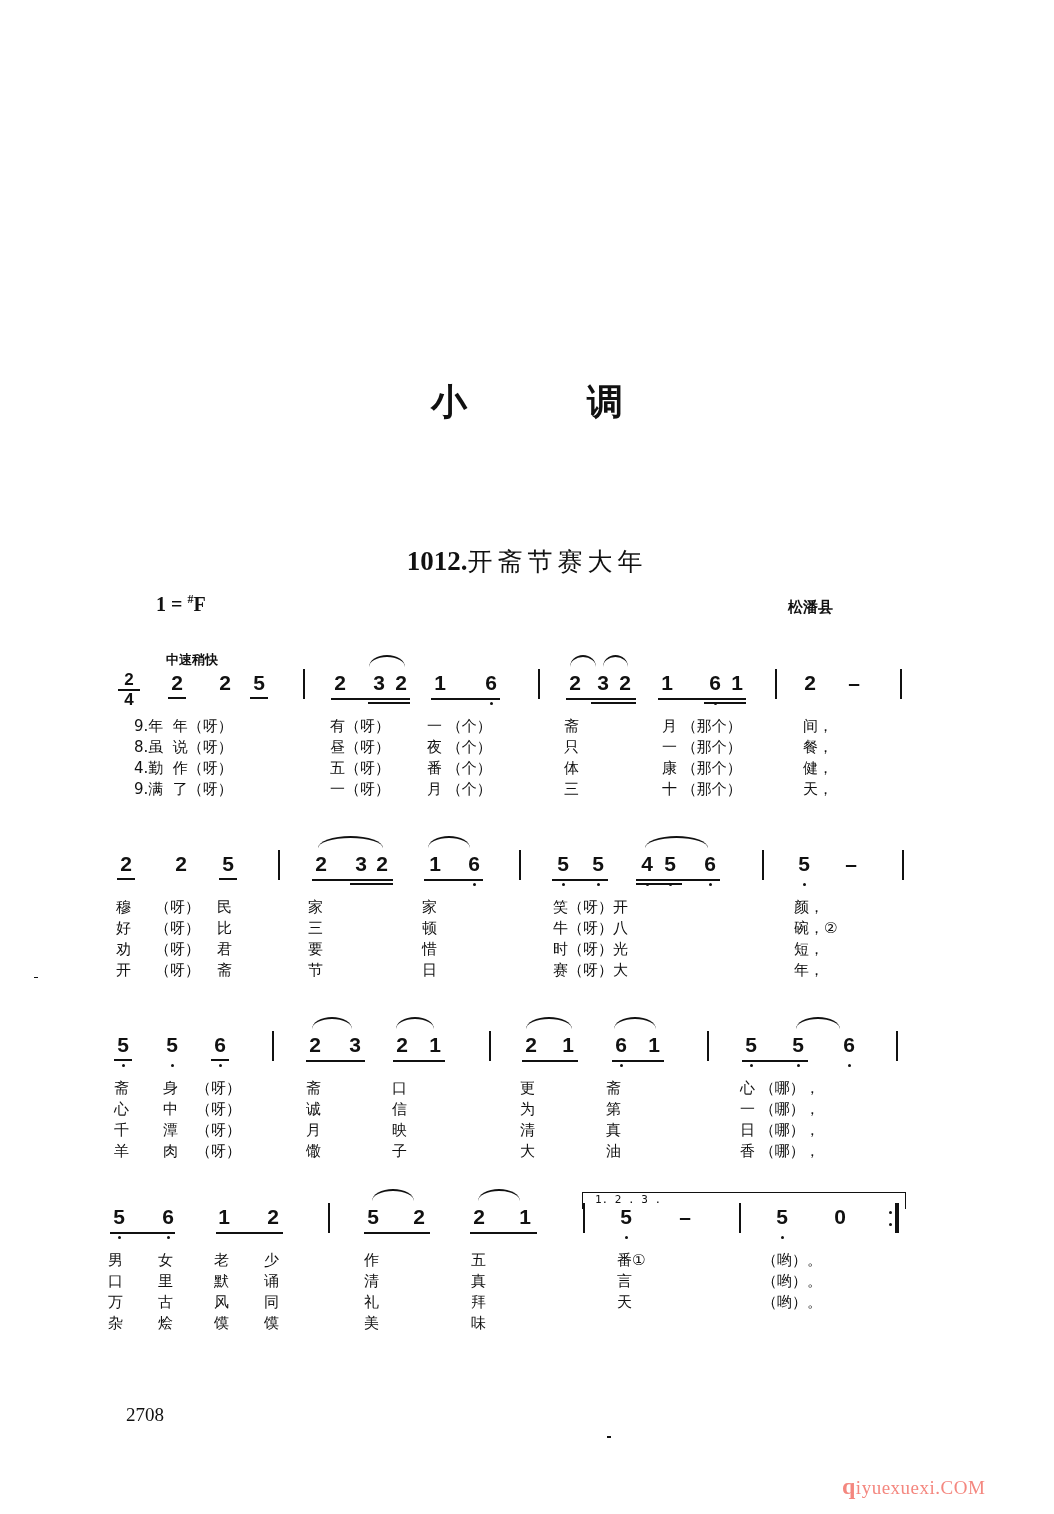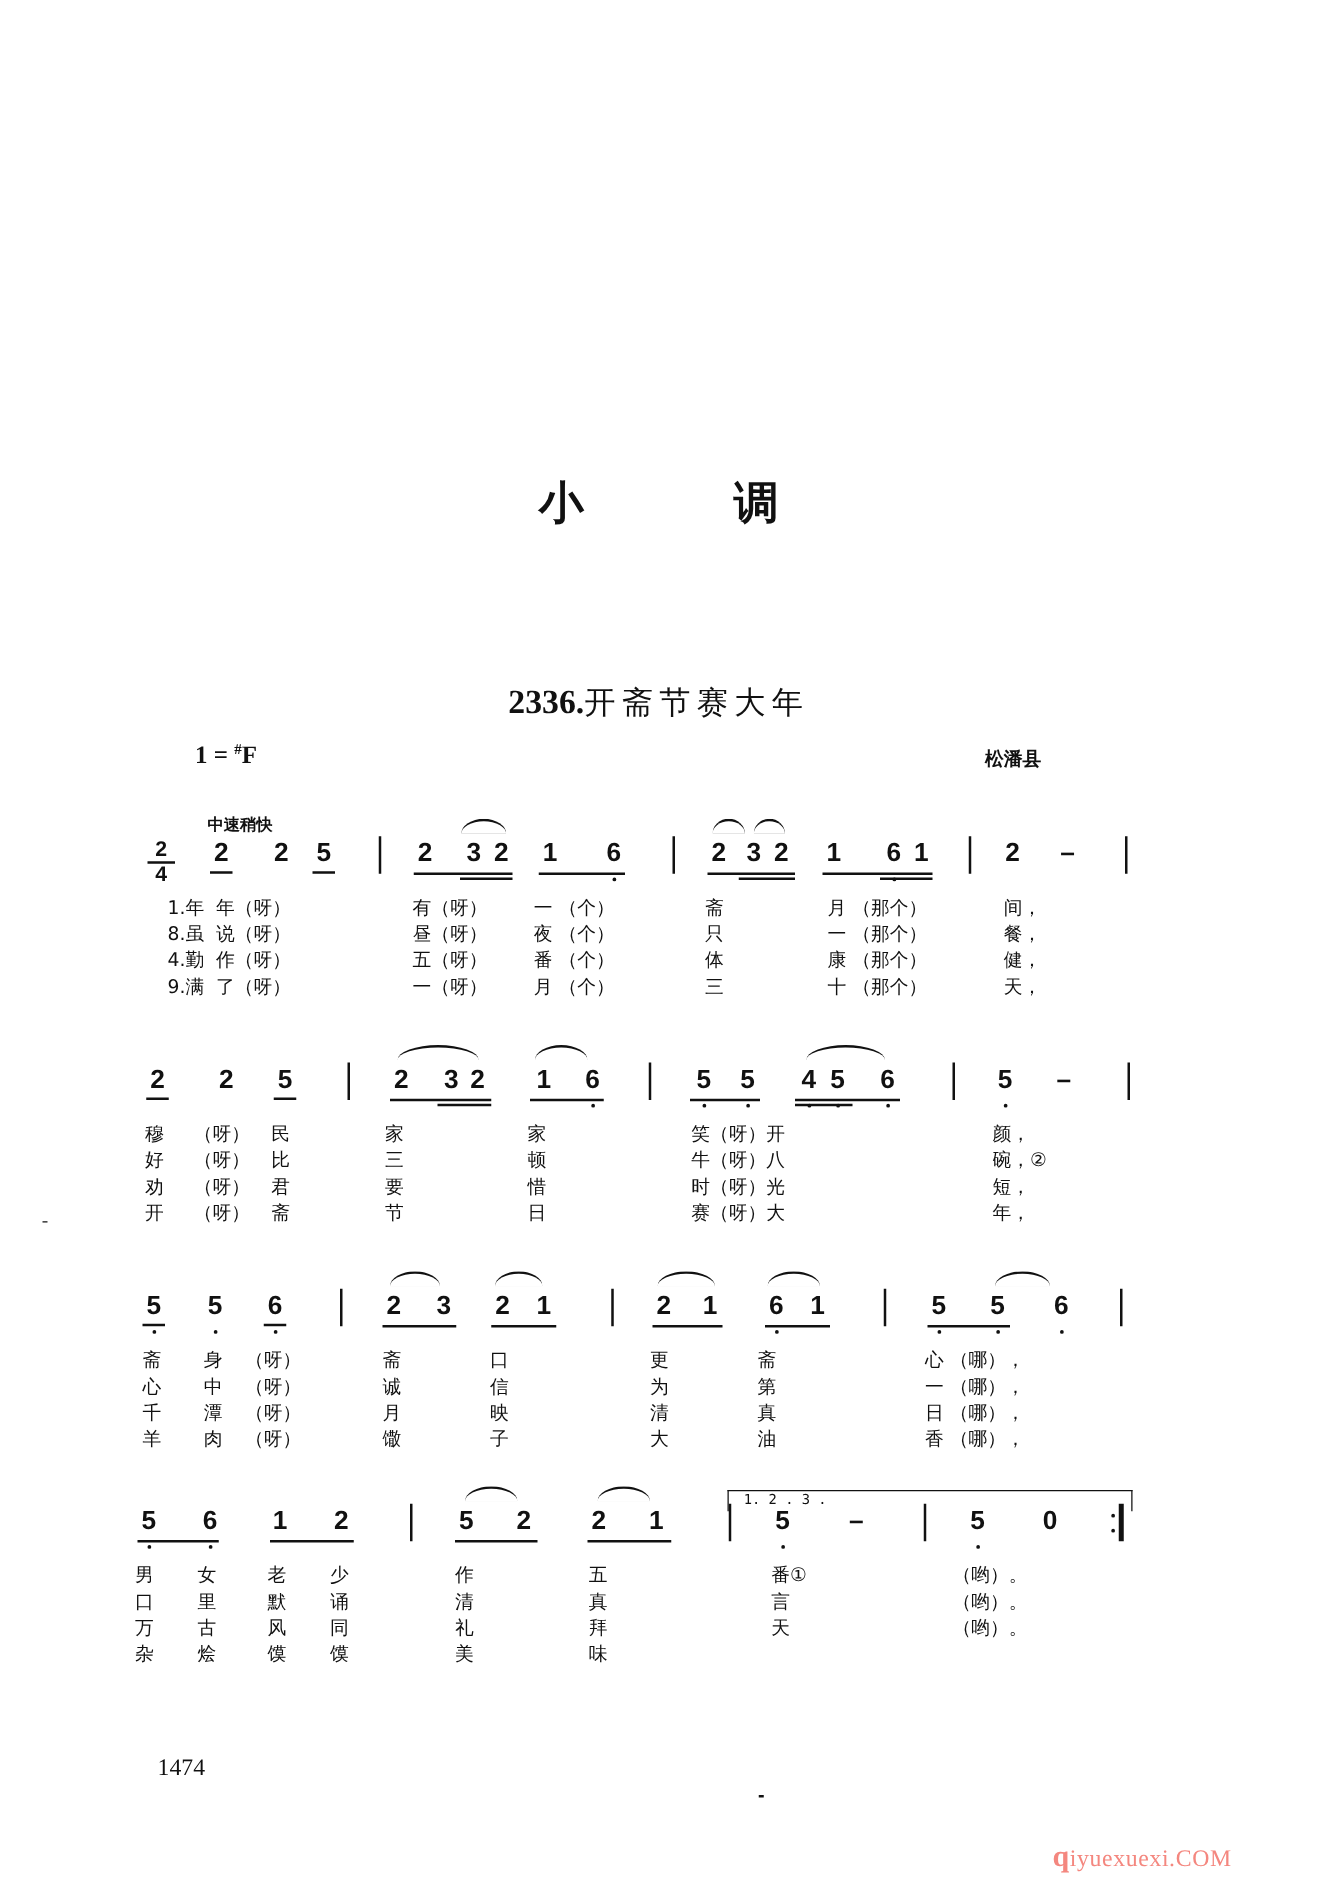--- a/index.html
+++ b/index.html
@@ -32,21 +32,21 @@
   .stray { position: absolute; background: #111; }
 </style>
 </head>
 <body>
 
 <div class="abs section-title">
   <span>小</span><span class="gap"></span><span>调</span>
 </div>
 
 <div class="abs song-title">
-  <span class="num">2336.</span><span class="name">开斋节赛大年</span>
+  <span class="num">1012.</span><span class="name">开斋节赛大年</span>
 </div>
 
 <div class="abs key">
   <span>1 = </span><sup>#</sup><span>F</span>
 </div>
 
 <div class="abs region">松潘县</div>
 <div class="abs tempo">中速稍快</div>
 
 <div class="abs timesig">
@@ -81,21 +81,21 @@
     <div class="beam" style="left: 591px; width: 45px; top: 702px;"></div>
     <div class="beam" style="left: 658px; width: 88px; top: 698px;"></div>
     <div class="beam" style="left: 704px; width: 42px; top: 702px;"></div>
     <div class="slur" style="left: 369px; width: 36px; top: 655px;"></div>
     <div class="slur" style="left: 570px; width: 26px; top: 655px;"></div>
     <div class="slur" style="left: 603px; width: 25px; top: 655px;"></div>
     <div class="barline" style="left: 303px; top: 669px; height: 30px;"></div>
     <div class="barline" style="left: 538px; top: 669px; height: 30px;"></div>
     <div class="barline" style="left: 775px; top: 669px; height: 30px;"></div>
     <div class="barline" style="left: 900px; top: 669px; height: 30px;"></div>
-    <div class="lyric" style="left: 134px; top: 716px;"><div>1.年  年（呀）</div><div>8.虽  说（呀）</div><div>4.勤  作（呀）</div><div>9.满  了（呀）</div></div>
+    <div class="lyric" style="left: 134px; top: 716px;"><div>9.年  年（呀）</div><div>8.虽  说（呀）</div><div>4.勤  作（呀）</div><div>9.满  了（呀）</div></div>
     <div class="lyric" style="left: 330px; top: 716px;"><div>有（呀）</div><div>昼（呀）</div><div>五（呀）</div><div>一（呀）</div></div>
     <div class="lyric" style="left: 427px; top: 716px;"><div>一 （个）</div><div>夜 （个）</div><div>番 （个）</div><div>月 （个）</div></div>
     <div class="lyric" style="left: 564px; top: 716px;"><div>斋</div><div>只</div><div>体</div><div>三</div></div>
     <div class="lyric" style="left: 662px; top: 716px;"><div>月 （那个）</div><div>一 （那个）</div><div>康 （那个）</div><div>十 （那个）</div></div>
     <div class="lyric" style="left: 803px; top: 716px;"><div>间，</div><div>餐，</div><div>健，</div><div>天，</div></div>
     <div class="note ul1" style="left: 117px; top: 852px;">2</div>
     <div class="note" style="left: 172px; top: 852px;">2</div>
     <div class="note ul1" style="left: 219px; top: 852px;">5</div>
     <div class="note" style="left: 312px; top: 852px;">2</div>
     <div class="note" style="left: 352px; top: 852px;">3</div>
@@ -214,14 +214,14 @@
     <div class="lyric" style="left: 264px; top: 1250px;"><div>少</div><div>诵</div><div>同</div><div>馍</div></div>
     <div class="lyric" style="left: 364px; top: 1250px;"><div>作</div><div>清</div><div>礼</div><div>美</div></div>
     <div class="lyric" style="left: 471px; top: 1250px;"><div>五</div><div>真</div><div>拜</div><div>味</div></div>
     <div class="lyric" style="left: 617px; top: 1250px;"><div>番①</div><div>言</div><div>天</div><div>&nbsp;</div></div>
     <div class="lyric" style="left: 762px; top: 1250px;"><div>（哟）。</div><div>（哟）。</div><div>（哟）。</div><div>&nbsp;</div></div>
   </div>
 
 <div class="stray" style="left:34px;top:977px;width:4px;height:1px;"></div>
 <div class="stray" style="left:607px;top:1436px;width:4px;height:2px;"></div>
 
-<div class="abs page-num">1474</div>
+<div class="abs page-num">2708</div>
 <div class="abs watermark"><b>q</b><span>iyuexuexi.COM</span></div>
 
 </body></html>

